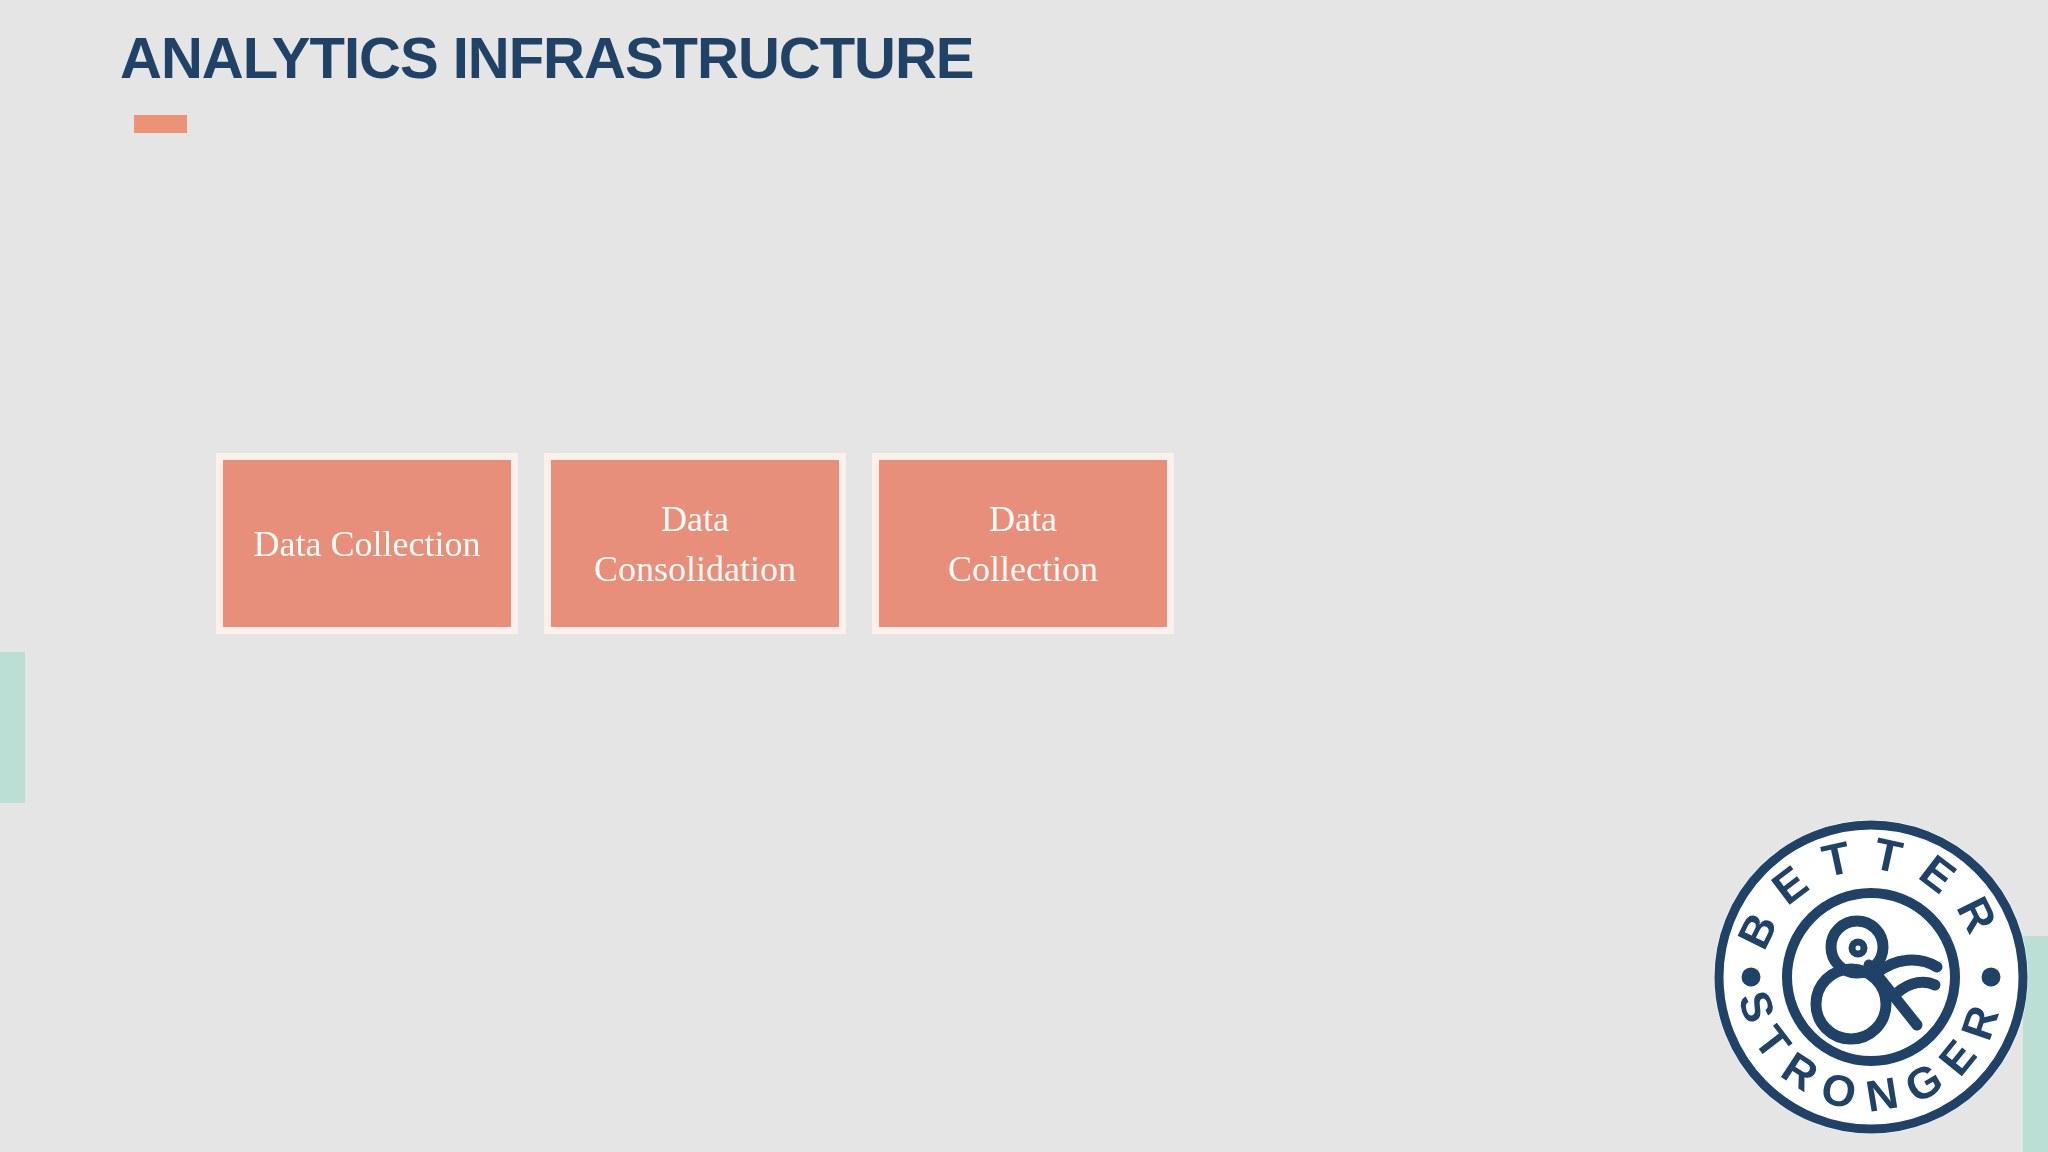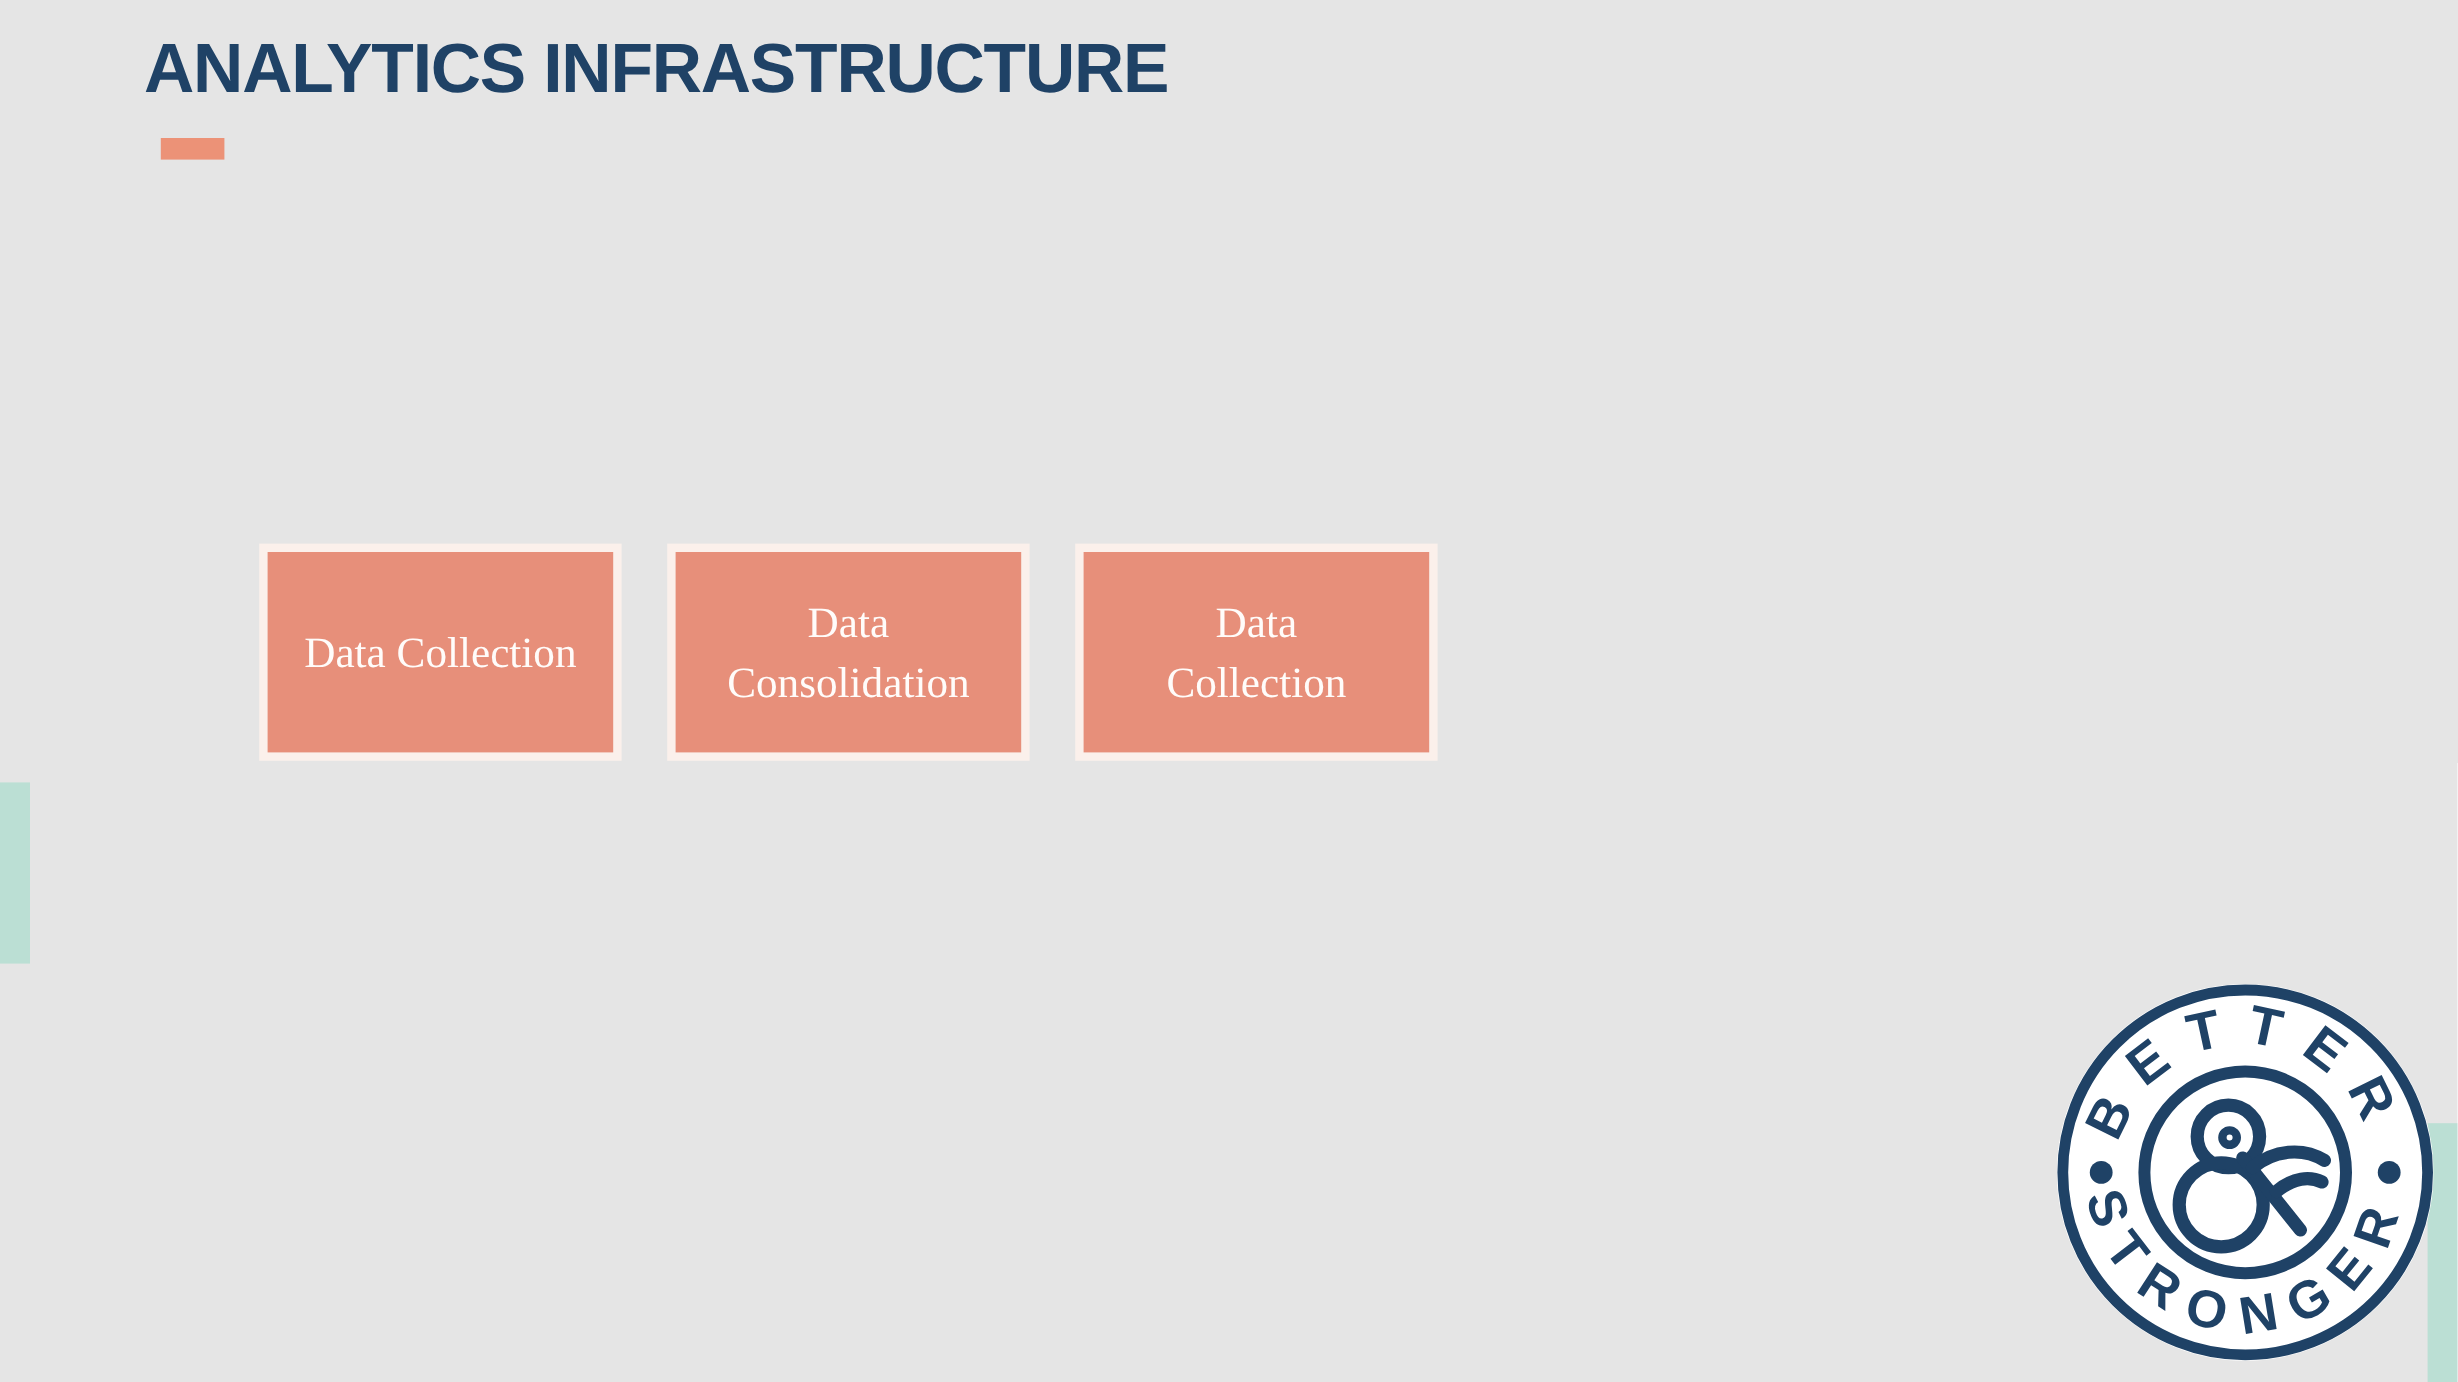--- a/index.html
+++ b/index.html
@@ -59,21 +59,21 @@
     height: 216px;
     background: var(--teal);
   }
   .pipeline {
     position: absolute;
     left: 223px;
     top: 460px;
     width: 1600px;
     height: 167px;
     display: flex;
-    gap: 52px;
+    gap: 40px;
     align-items: flex-end;
   }
   .step {
     width: 288px;
     height: 167px;
     background: var(--salmon);
     box-shadow: 0 0 0 7px var(--box-halo);
     display: flex;
     flex-direction: column;
     align-items: center;

